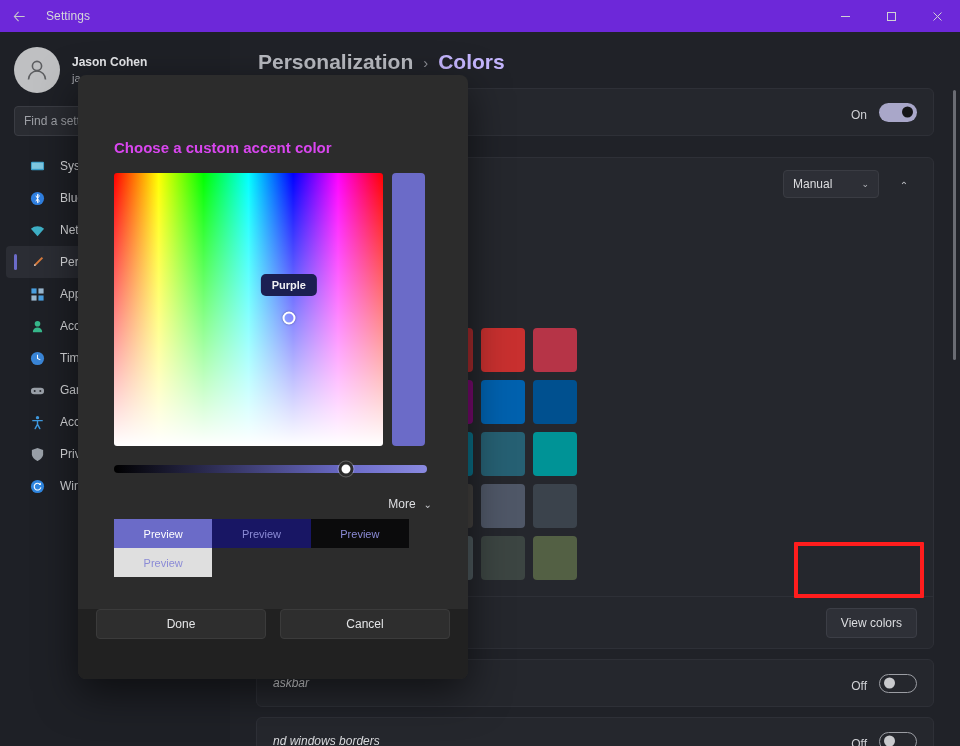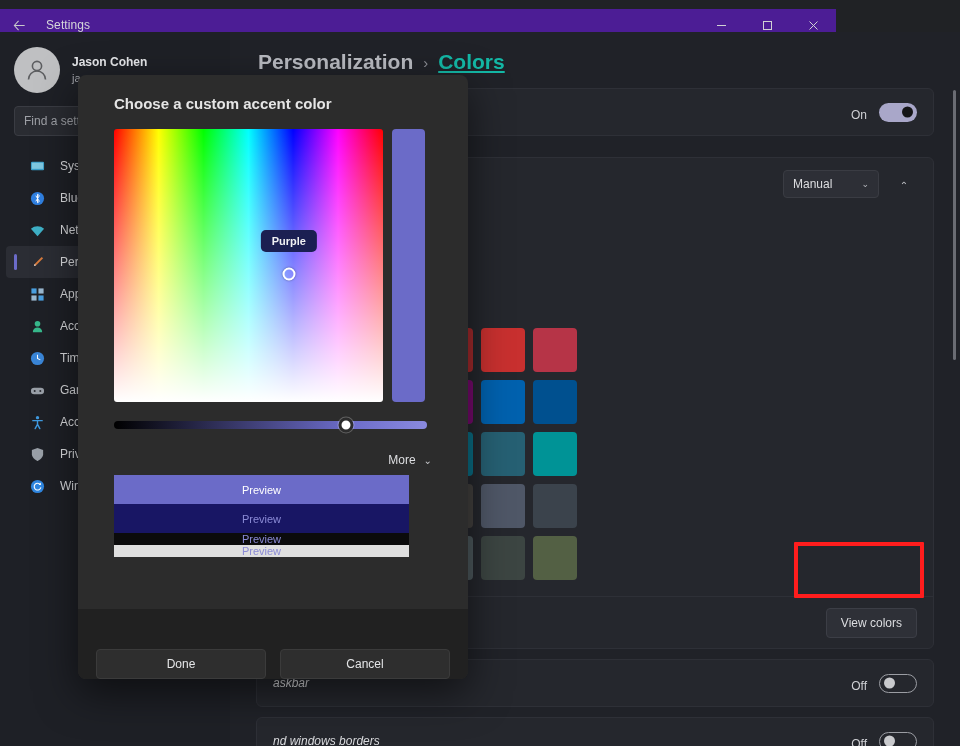--- a/index.html
+++ b/index.html
@@ -11,23 +11,23 @@
   }
   #root {
     position: relative;
     width: 960px; height: 746px;
     background: #202225;
     overflow: hidden;
   }
 
   
   .titlebar {
-    position: absolute; top: 9px; left: 0;
-    width: 836px; height: 32px;
-    background: #4c1d95;
+    position: absolute; top: 0; left: 0;
+    width: 960px; height: 32px;
+    background: #6d28d9;
     display: flex; align-items: center;
   }
   .back-btn {
     width: 38px; height: 32px;
     display: flex; align-items: center; justify-content: center;
     color: #c8c9cc; font-size: 15px;
   }
   .tb-title {
     font-size: 12px; color: #d6d7da;
     margin-left: 8px; letter-spacing: .1px;
@@ -107,21 +107,21 @@
     width: 730px; height: 714px;
     background: #202228;
     overflow: hidden;
   }
   .breadcrumb {
     padding: 18px 0 0 28px;
     font-size: 21px; font-weight: 600; color: #b9bbc1;
     display: flex; align-items: center; gap: 10px;
   }
   .bc-sep { font-size: 15px; color: #8d8f96; font-weight: 400; }
-  .bc-current { color: #14b8a6; text-decoration: underline; }
+  .bc-current { color: #c4b5fd; }
 
   .card {
     margin: 0 26px 0 26px;
     background: #25272d;
     border: 1px solid #2e3037;
     border-radius: 6px;
   }
   .row {
     display: flex; align-items: center;
     padding: 0 16px; min-height: 46px;
@@ -197,21 +197,21 @@
     position: absolute;
     left: 78px; top: 75px;
     width: 390px; height: 604px;
     background: #2c2c2c;
     border-radius: 8px;
     box-shadow: 0 14px 40px rgba(0,0,0,.55);
     overflow: hidden;
   }
   .dlg-title {
     padding: 20px 0 0 36px;
-    font-size: 15px; font-weight: 600; color: #e5e5e5;
+    font-size: 15px; font-weight: 600; color: #d946ef; margin-top: 44px;
   }
   .picker-wrap {
     display: flex; gap: 9px;
     padding: 17px 0 0 36px;
   }
   .sv-square {
     position: relative;
     width: 269px; height: 273px;
     border-radius: 3px;
     background:
@@ -263,32 +263,32 @@
   .more-chev { font-size: 10px; color: #c6c7cb; }
 
   .cp-title {
     padding: 22px 0 0 36px;
     font-size: 12px; color: #e2e3e6;
   }
   .cp-grid {
     margin: 8px 0 0 36px;
     width: 295px;
     display: grid;
-    grid-template-columns: 1fr;
+    grid-template-columns: 1fr 1fr 1fr;
     grid-template-rows: 29px 29px;
   }
   .cp-cell {
     display: flex; align-items: center; justify-content: center;
     font-size: 11px;
   }
   .dlg-footer {
     position: absolute; left: 0; bottom: 0;
     width: 390px; height: 70px;
     background: #212121;
-    display: flex; align-items: flex-end; gap: 14px;
+    display: flex; align-items: flex-start; gap: 14px;
     padding: 0 18px;
   }
   .dlg-btn {
     flex: 1; height: 30px;
     background: #2e2e2e; border: 1px solid #3b3b3b;
     border-radius: 4px;
     display: flex; align-items: center; justify-content: center;
     font-size: 12px; color: #e4e5e7;
   }
 </style>

